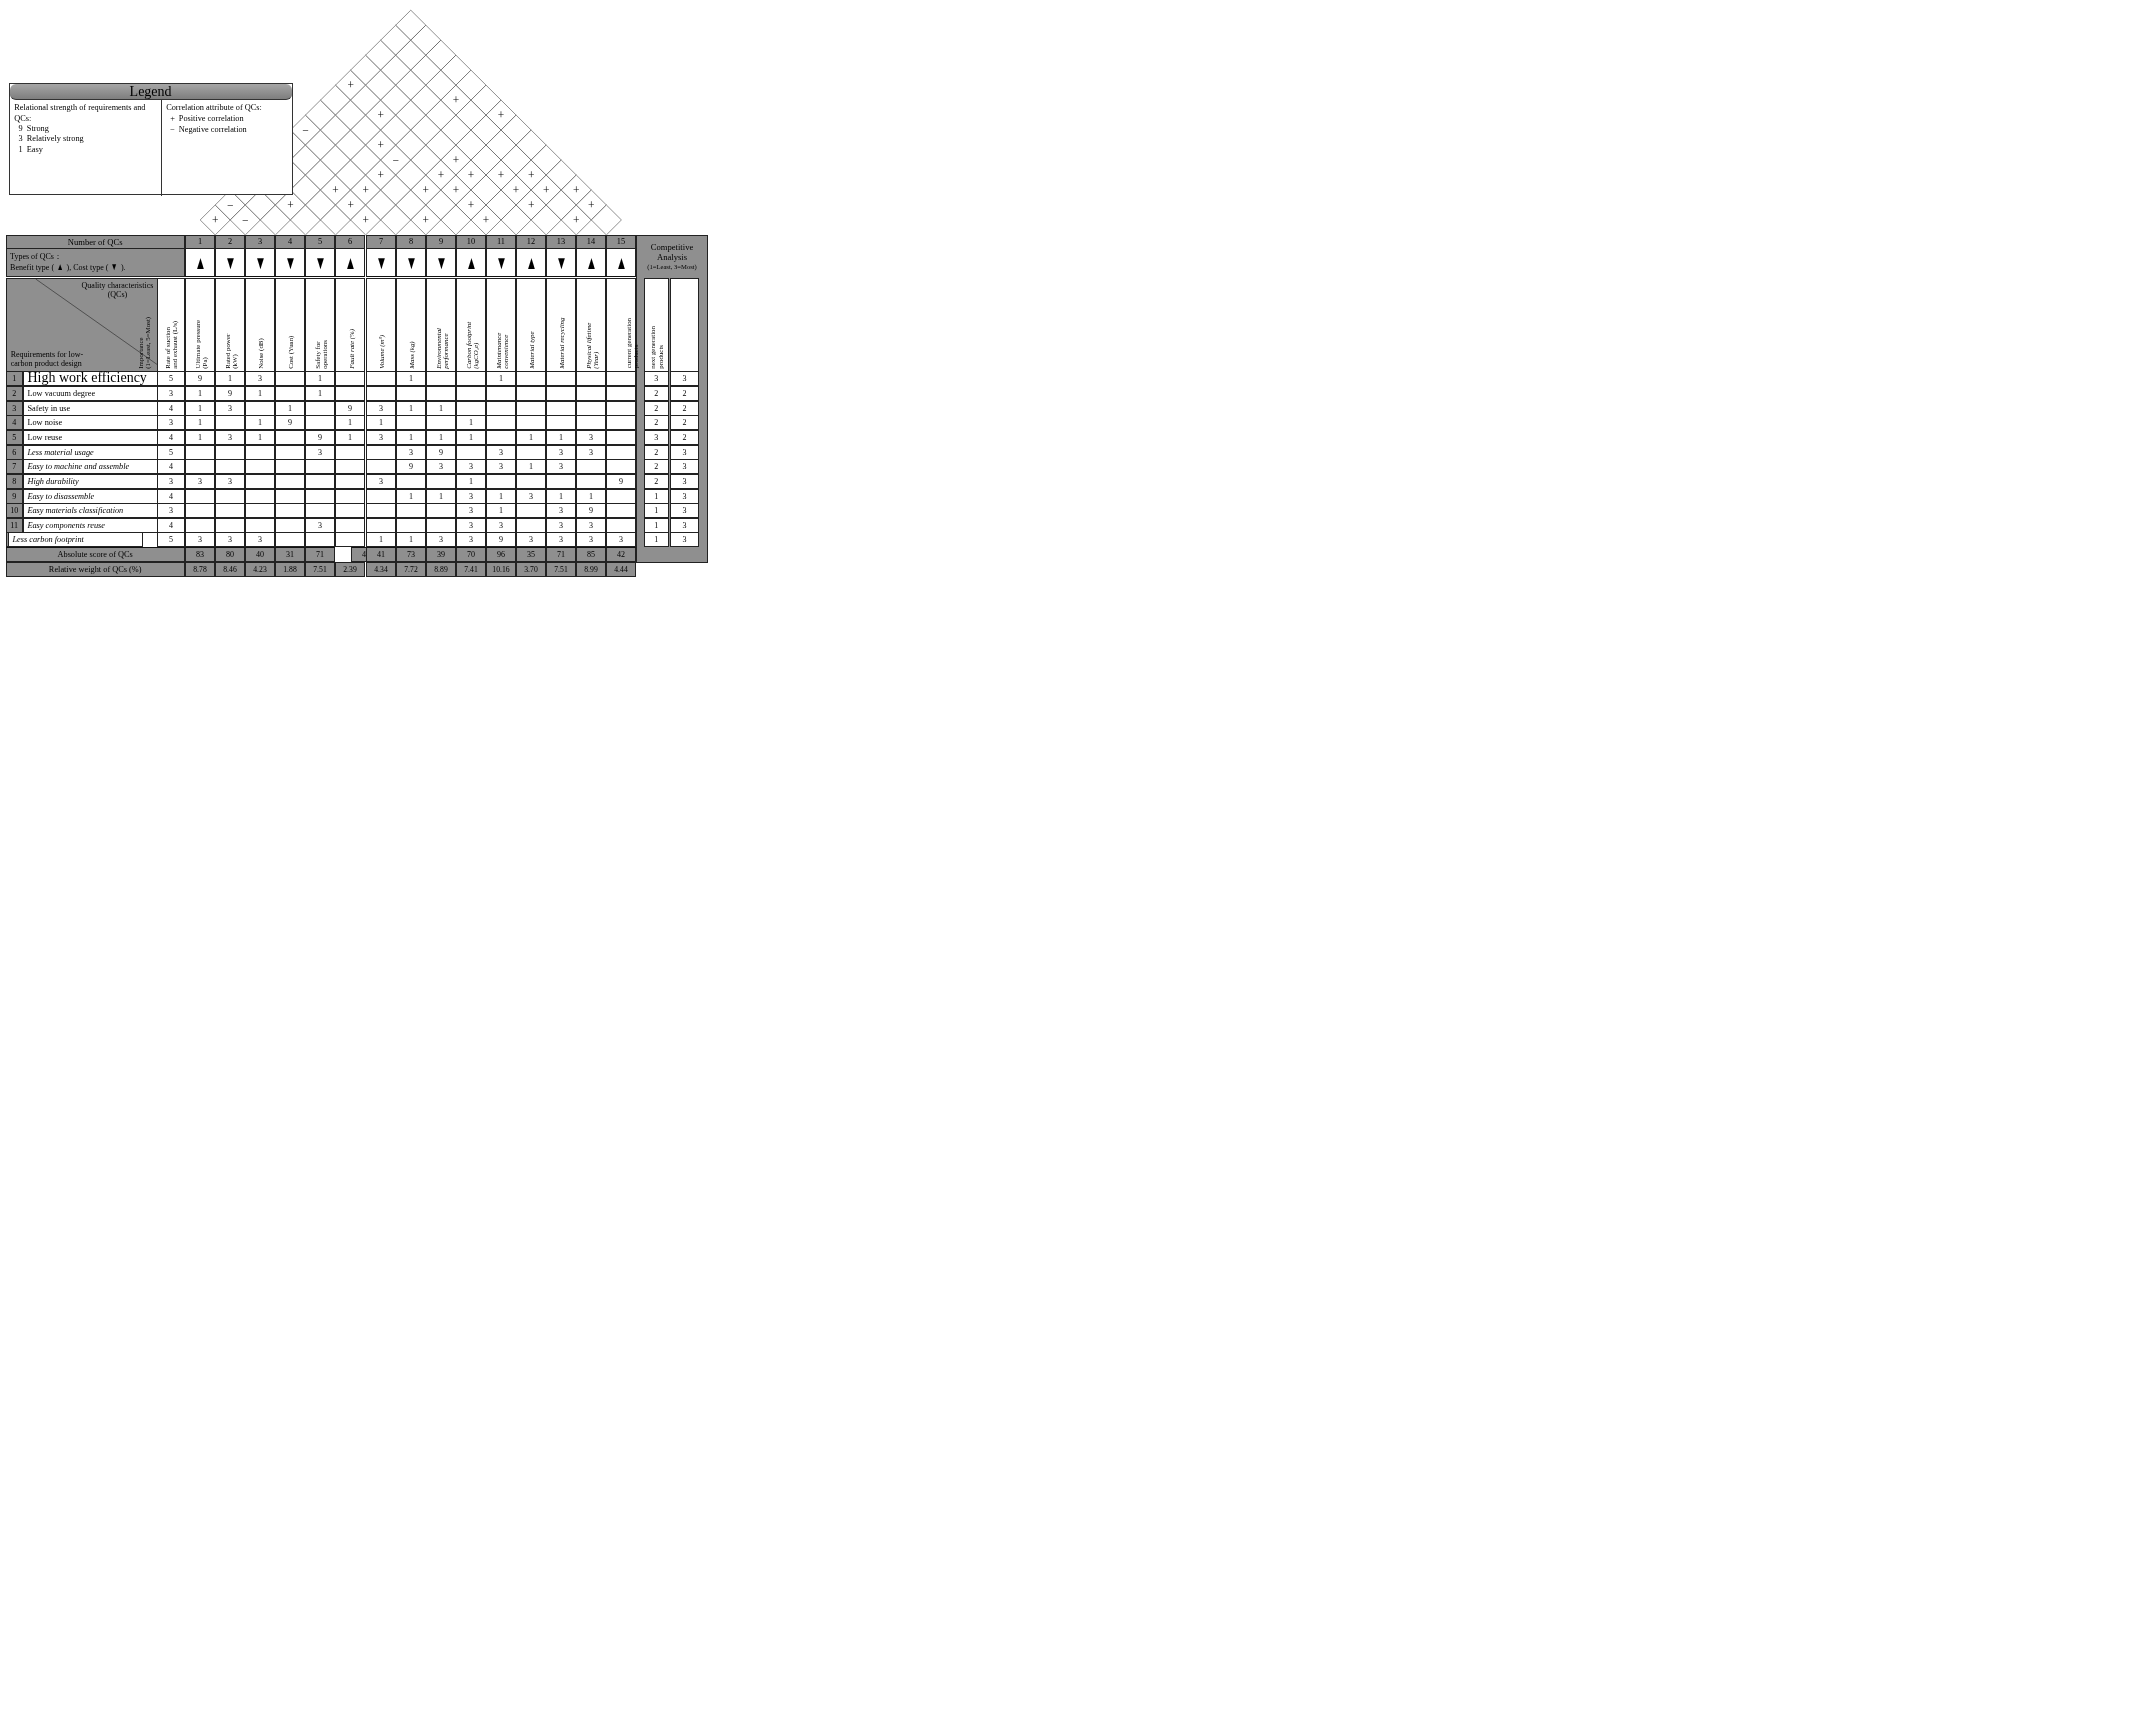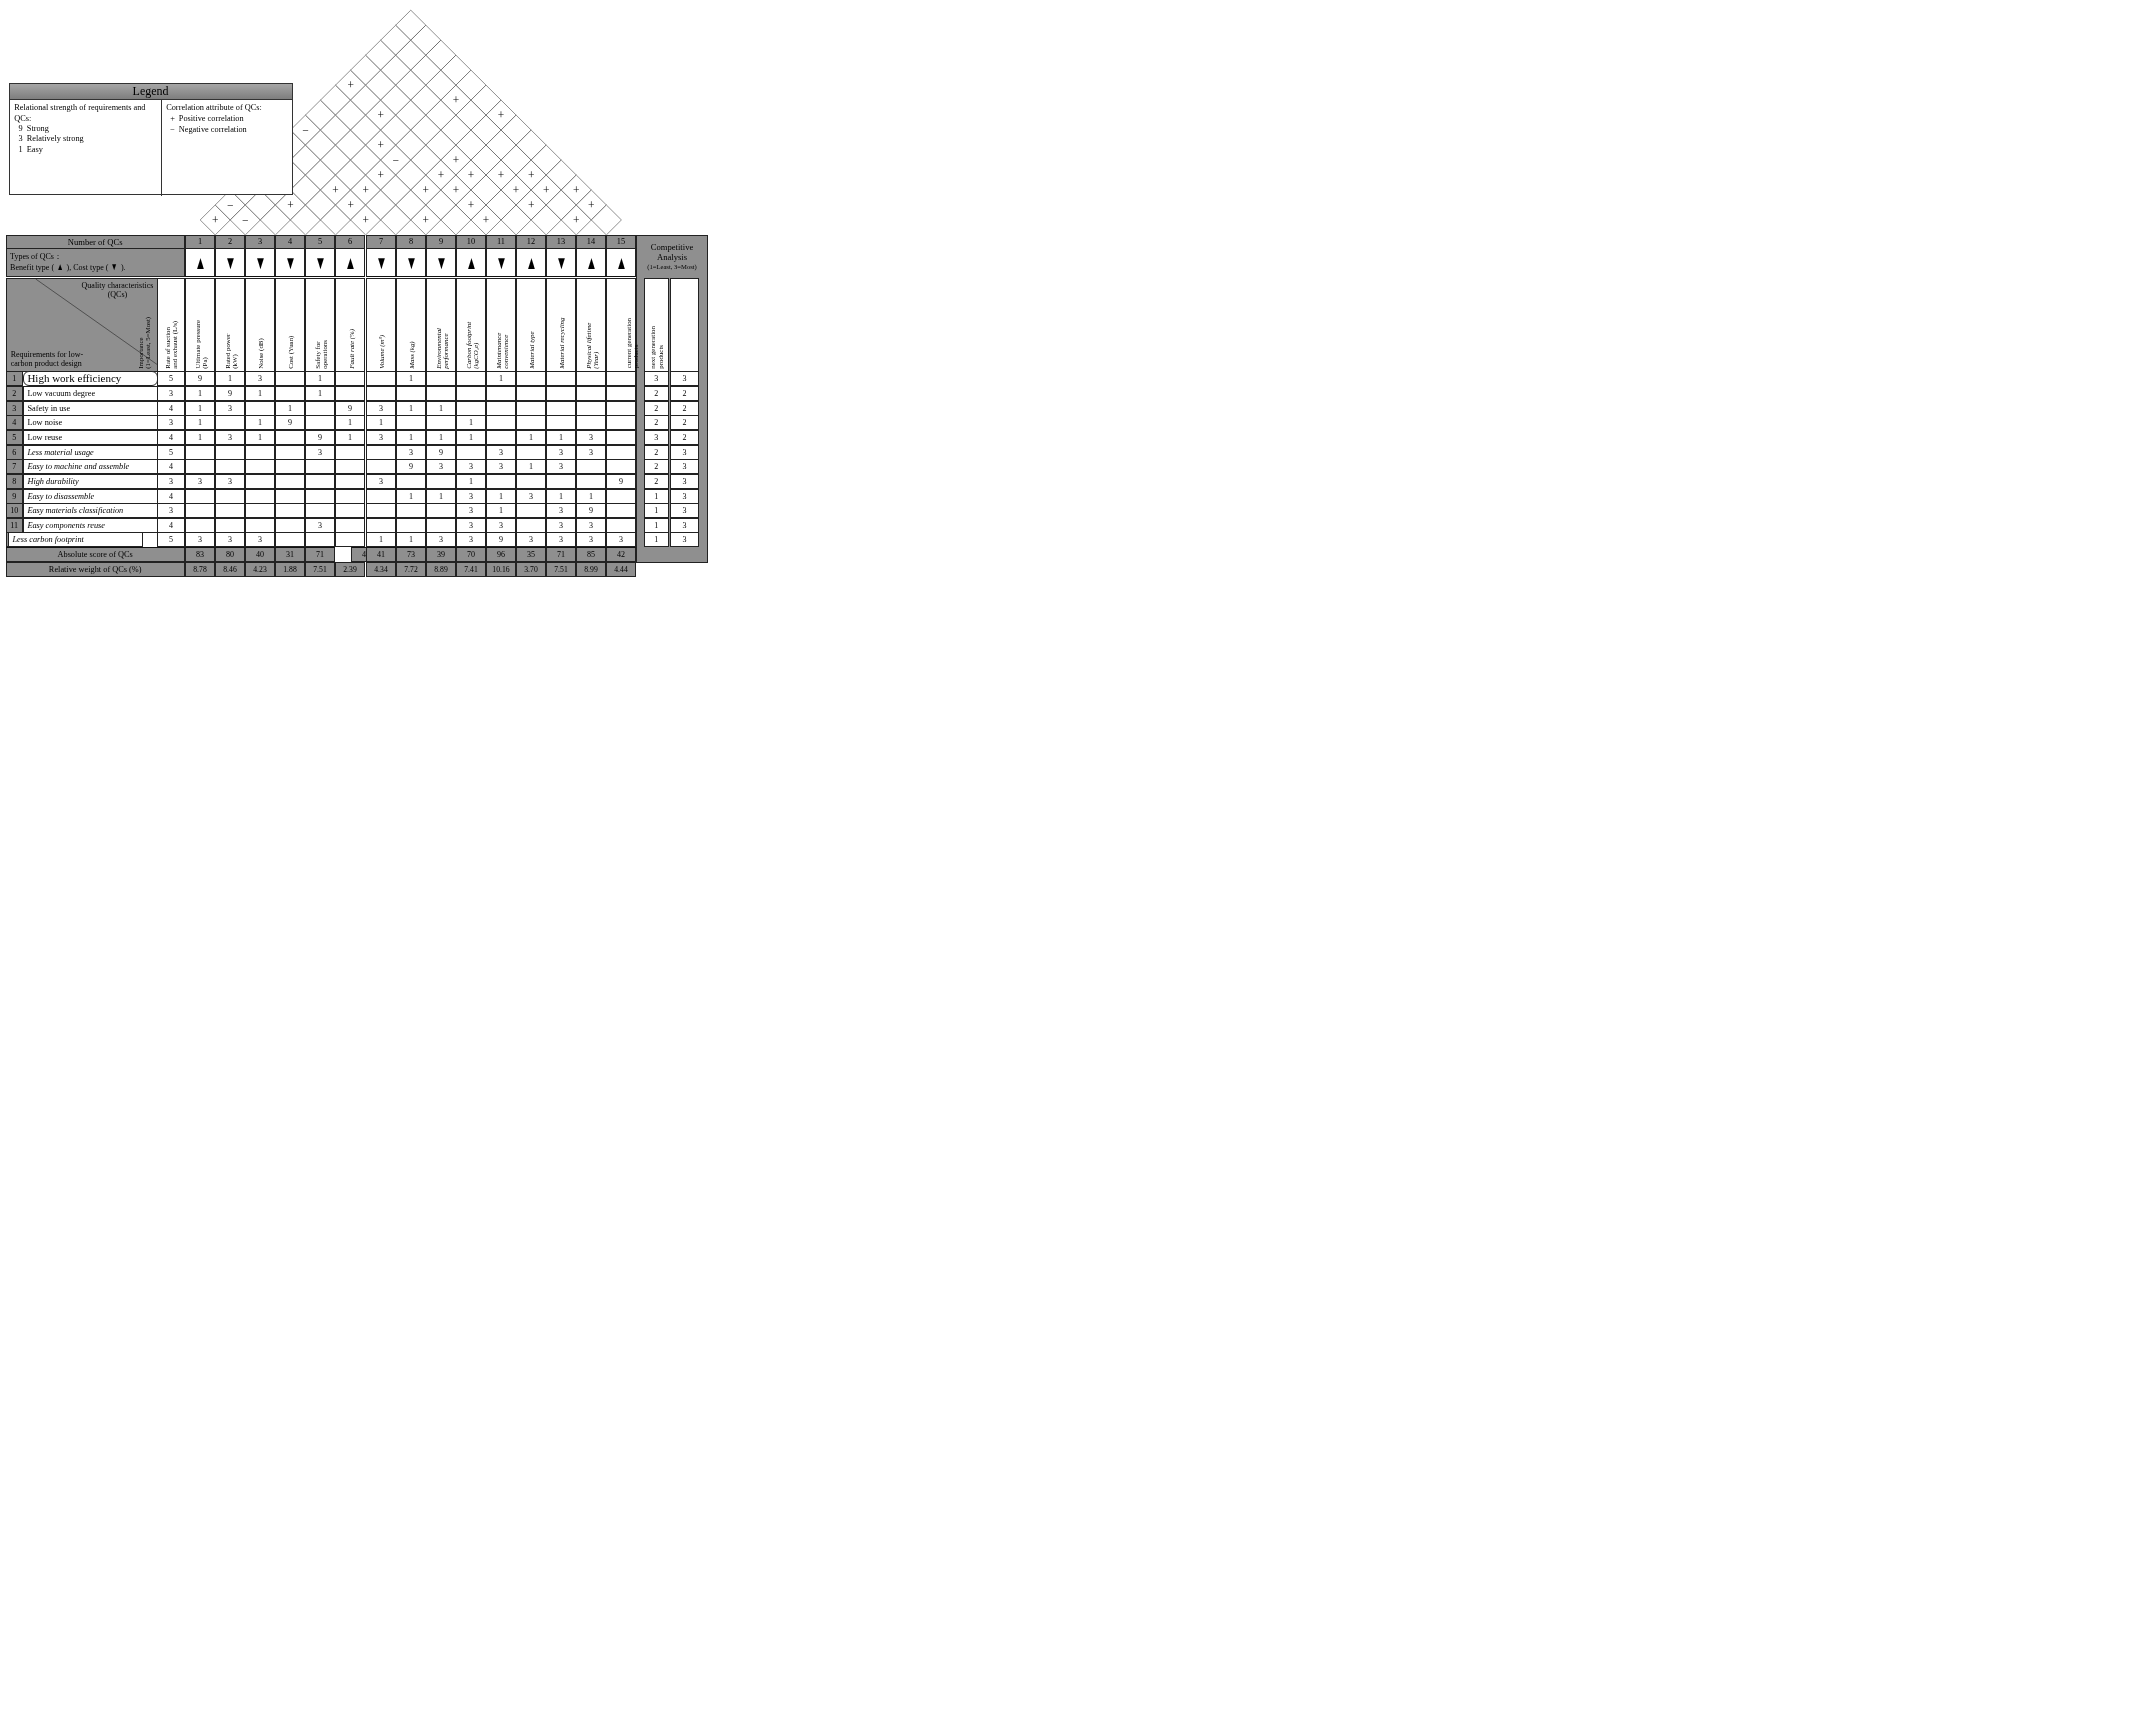--- a/index.html
+++ b/index.html
@@ -14,21 +14,21 @@
   .thick-top{border-top:1.1px solid #111;}
   .thick-bot{border-bottom:1.1px solid #111;}
   .rotwrap{position:absolute;left:0;bottom:0;transform:rotate(-90deg);transform-origin:0 100%;
            display:flex;align-items:center;justify-content:flex-start;padding-left:2.3px;box-sizing:border-box;}
   .rottext{font-size:6.9px;line-height:1.08;white-space:nowrap;}
   .tri{display:inline-block;font-size:17px;transform:scale(0.68,1.1);line-height:1;}
   .tri-sm{display:inline-block;font-size:8.6px;transform:scale(0.8,1.15);line-height:1;}
   #legend{position:absolute;left:8.6px;top:83px;width:284px;height:112px;background:#fff;
           border:1.1px solid #333;box-sizing:border-box;}
   #legend-title{height:15px;background:linear-gradient(#a6a6a6,#7e7e7e);border-bottom:0.6px solid #333;
-          display:flex;align-items:center;justify-content:center;font-size:12px;}
+          display:flex;align-items:center;justify-content:center;font-size:14px;border-radius:6px;}
   #legend-body{display:flex;height:96px;}
   #legend-l{width:152px;border-right:0.9px solid #333;padding:3.4px 4.6px;box-sizing:border-box;font-size:8.3px;line-height:1.25;}
   #legend-r{flex:1;padding:3.4px 4.6px;box-sizing:border-box;font-size:8.3px;line-height:1.3;}
   .leg-row{display:flex;}
   .leg-key{width:12.6px;text-align:center;flex:none;}
   #comp-panel{position:absolute;background:#8f8f8f;border:0.6px solid #222;box-sizing:border-box;}
   #comp-head{position:absolute;display:flex;flex-direction:column;align-items:center;justify-content:center;
              font-size:8.6px;line-height:1.15;text-align:center;}
   #comp-note{font-size:6.6px;}
 </style>
@@ -370,21 +370,21 @@
         <div class="rotwrap" style="width: 94px; height: 30px;">
           <div class="rottext ital">Material recycling</div>
         </div>
       </div>
       <div class="cell thick-bot" style="left: 606px; top: 278px; width: 30px; height: 94px; display: block;">
         <div class="rotwrap" style="width: 94px; height: 30px;">
           <div class="rottext ital">Physical lifetime<br>(Year)</div>
         </div>
       </div>
       <div class="cell gray" style="left: 5.7px; top: 371px; width: 17px; height: 14.6px; font-size: 8px;">1</div>
-      <div class="cell lbl-left" style="left: 23px; top: 371px; width: 135px; height: 14.6px; font-size: 11px; border-radius: 6px;">High work efficiency</div>
+      <div class="cell lbl-left" style="left: 23px; top: 371px; width: 135px; height: 14.6px; font-size: 14px;">High work efficiency</div>
       <div class="cell " style="left: 157px; top: 371px; width: 28px; height: 14.6px; font-size: 8px;">5</div>
       <div class="cell " style="left: 185px; top: 371px; width: 30px; height: 14.6px; font-size: 8px;">9</div>
       <div class="cell " style="left: 215px; top: 371px; width: 30px; height: 14.6px; font-size: 8px;">1</div>
       <div class="cell " style="left: 245px; top: 371px; width: 30px; height: 14.6px; font-size: 8px;">3</div>
       <div class="cell " style="left: 275px; top: 371px; width: 30px; height: 14.6px; font-size: 8px;"></div>
       <div class="cell " style="left: 305px; top: 371px; width: 30px; height: 14.6px; font-size: 8px;">1</div>
       <div class="cell " style="left: 335px; top: 371px; width: 30px; height: 14.6px; font-size: 8px;"></div>
       <div class="cell " style="left: 366px; top: 371px; width: 30px; height: 14.6px; font-size: 8px;"></div>
       <div class="cell " style="left: 396px; top: 371px; width: 30px; height: 14.6px; font-size: 8px;">1</div>
       <div class="cell " style="left: 426px; top: 371px; width: 30px; height: 14.6px; font-size: 8px;"></div>

